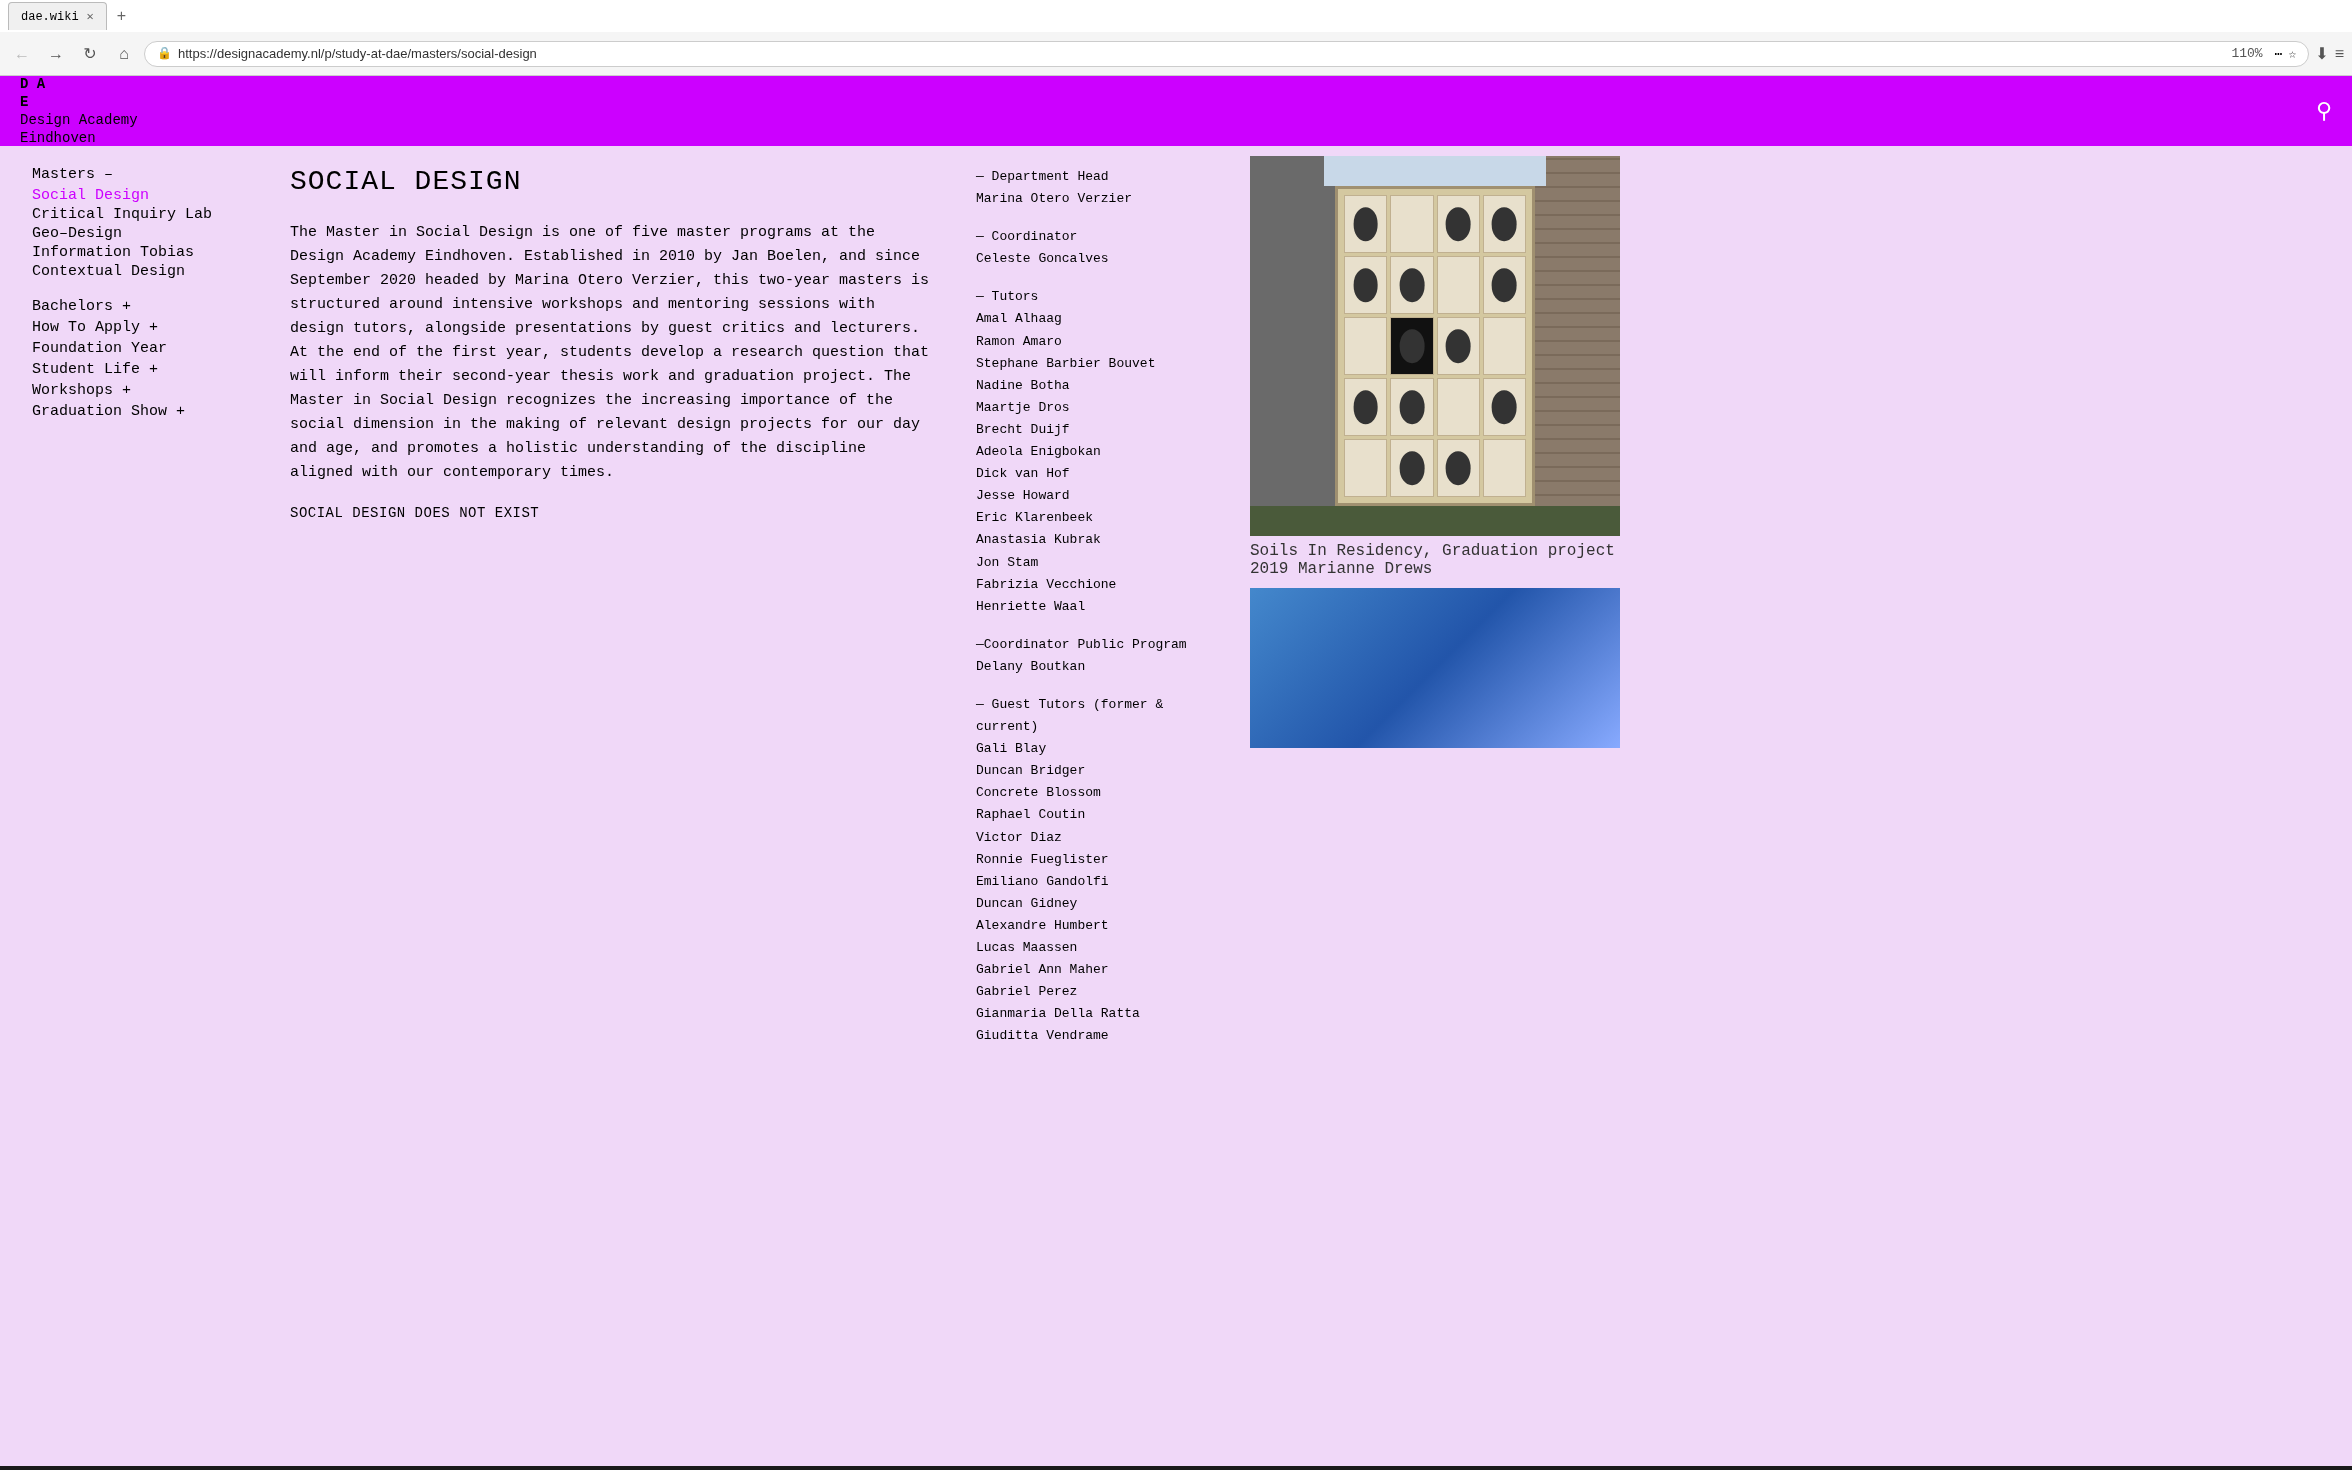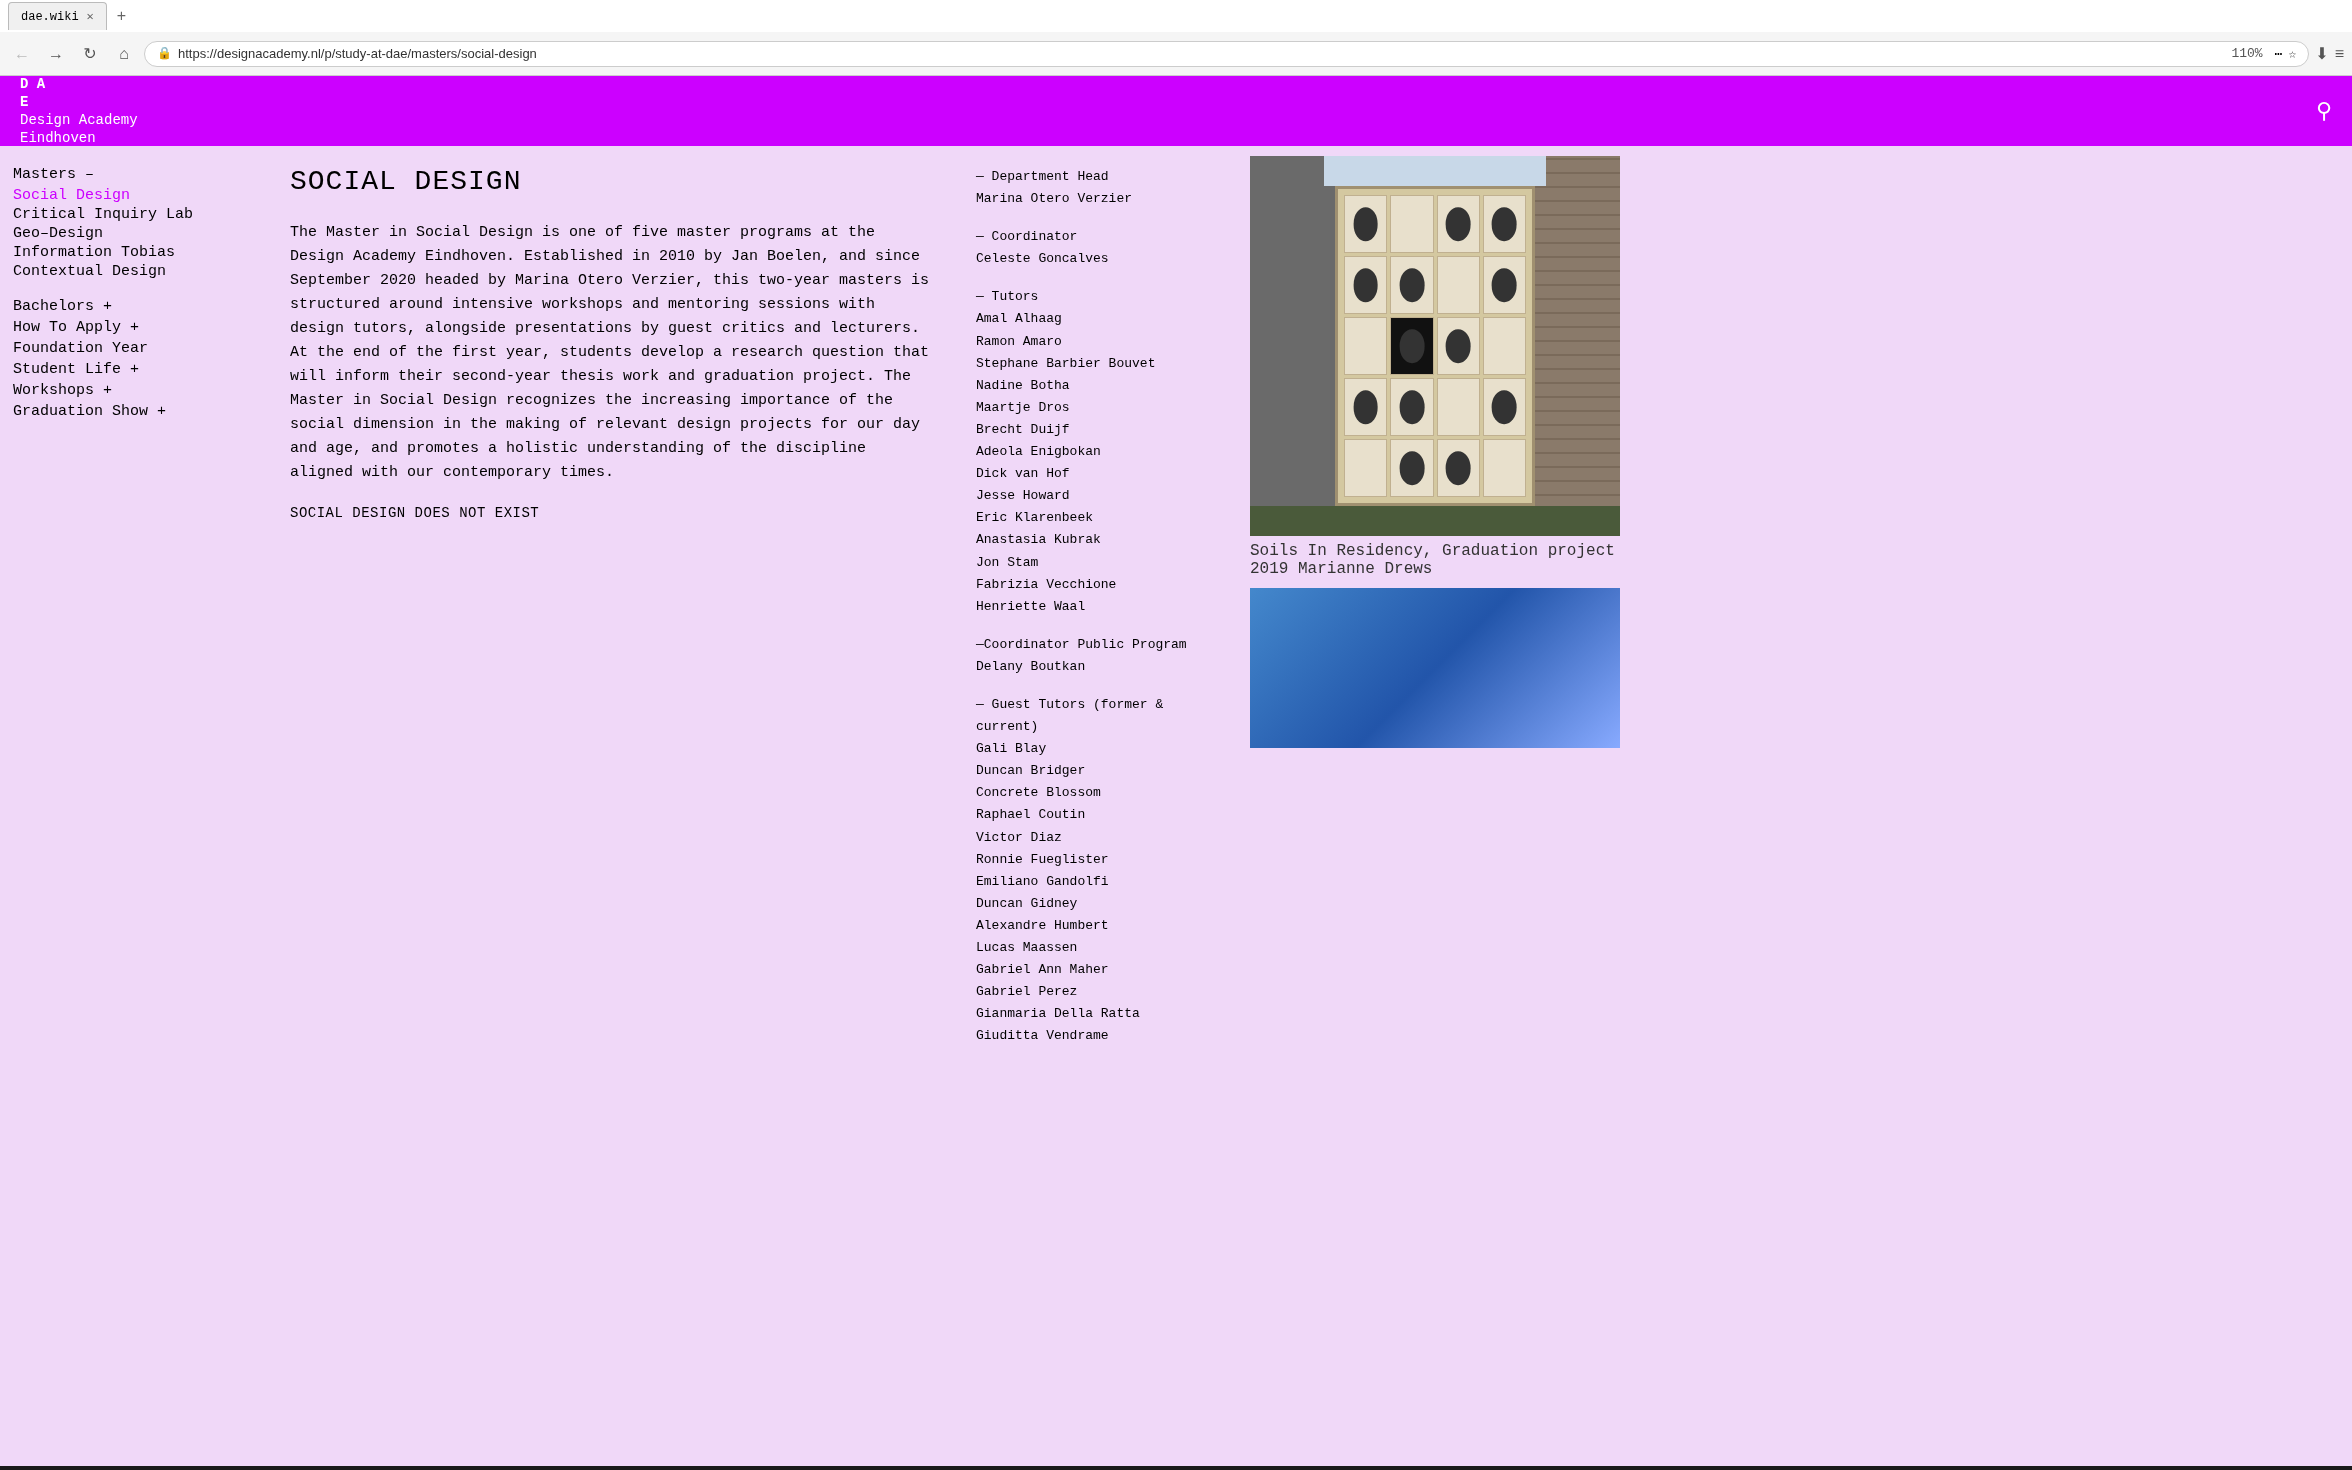--- a/index.html
+++ b/index.html
@@ -71,21 +71,21 @@
     
     .site-header {
       background: #cc00ff;
       display: flex;
       align-items: center;
       padding: 0 20px;
       height: 70px;
       position: relative;
     }
     .site-logo {
-      color: #ffffff;
+      color: #000000;
       font-size: 14px;
       font-family: 'Courier New', monospace;
       line-height: 1.3;
       margin-right: 40px;
     }
     .site-logo .da-e { font-weight: bold; }
     .site-nav {
       display: flex;
       gap: 40px;
       flex: 1;
@@ -110,21 +110,21 @@
     .main-layout {
       display: flex;
       background: #f0d8f8;
       min-height: calc(100vh - 150px);
     }
 
     
     .sidebar {
       width: 260px;
       min-width: 260px;
-      padding: 20px 13px;
+      padding: 20px 32px;
       background: #f0d8f8;
     }
     .sidebar-masters-label {
       font-size: 15px;
       margin-bottom: 4px;
       font-family: 'Courier New', monospace;
     }
     .sidebar-active {
       color: #cc00ff;
       font-size: 15px;

